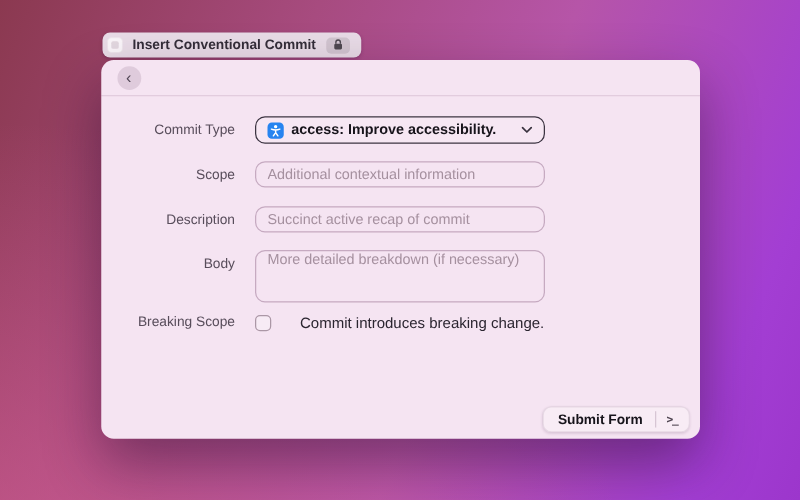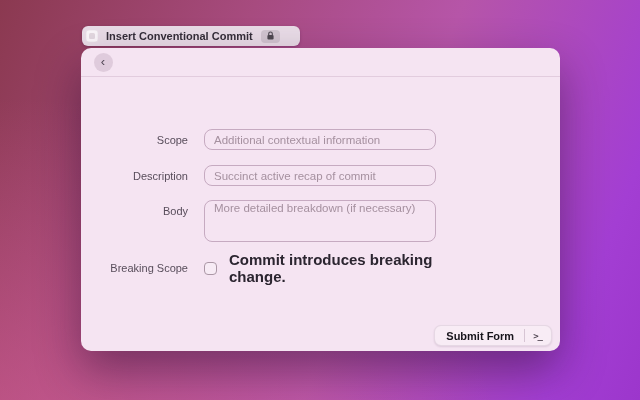--- a/index.html
+++ b/index.html
@@ -8,21 +8,21 @@
     width: 640px; height: 400px; overflow: hidden; position: relative;
     font-family: "Liberation Sans", sans-serif;
     background:
       radial-gradient(ellipse at 0% 110%, rgba(226,100,160,0.50), rgba(226,100,160,0) 55%),
       linear-gradient(112deg, #8b3950 0%, #a74b7f 32%, #b655a8 58%, #a33ed3 88%, #9c36cc 100%);
   }
 
   
   .tag {
     position: absolute; left: 82px; top: 26px; height: 20px;
-    display: flex; align-items: center; gap: 6px; padding: 0 20px 0 4px;
+    display: flex; align-items: center; gap: 6px; padding: 0 9px 0 4px;
     background: #e9dce7; border-radius: 6px;
     box-shadow: 0 1px 3px rgba(40,10,50,0.25);
   }
   .tag-app-icon {
     width: 12px; height: 12px; background: #fbf6fa; border-radius: 3px;
     display: flex; align-items: center; justify-content: center;
     box-shadow: inset 0 0 0 0.5px rgba(0,0,0,0.06);
   }
   .tag-app-icon::after { content: ""; width: 6px; height: 6px; background: #e3d8e0; border-radius: 1.5px; }
   .tag-title { font-size: 11px; font-weight: 600; color: #342e39; white-space: nowrap; padding: 0 2px; }
@@ -80,21 +80,21 @@
   .ct-icon {
     width: 13px; height: 13px; border-radius: 3.5px; flex-shrink: 0;
     background: #2684f0; display: flex; align-items: center; justify-content: center;
   }
   .recycle-glyph { font-size: 13px; line-height: 13px; color: #1fa348; flex-shrink: 0; width: 13px; text-align: center; }
 
   .checkbox {
     width: 13px; height: 13px; border-radius: 4px; cursor: pointer;
     border: 1px solid #ab97a6; background: rgba(255,255,255,0.25); flex-shrink: 0;
   }
-  .check-text { font-size: 15px; font-weight: 700; color: #2b2530; margin-left: 12px; }
+  .check-text { font-size: 12px; font-weight: 400; color: #2b2530; margin-left: 23px; }
 
   
   .footer-btn {
     position: absolute; right: 8px; bottom: 5px; height: 21px;
     display: flex; align-items: center; padding-left: 11px; cursor: pointer;
     background: #f8ecf5; border: 1px solid rgba(80,40,75,0.10); border-radius: 7px;
     box-shadow: 0 1px 2px rgba(60,20,60,0.12);
     margin-left: 28px;
   }
   .submit-label { font-size: 11px; font-weight: 700; color: #17141b; }
@@ -117,20 +117,38 @@
     </svg>
   </span>
 </div>
 
 <div class="window">
 
   <div class="win-header">
     <button class="back-btn">‹</button>
   </div>
 
+  <div class="row" style="top:45px">
+    <div class="row-label">Commit Type</div>
+    <div class="field select focused">
+      <span class="ct-icon">
+        <svg width="11" height="11" viewBox="0 0 14 14">
+          <circle cx="7" cy="3" r="1.7" fill="#fff"></circle>
+          <path d="M2.7 5.5 Q7 7.3 11.3 5.5" stroke="#fff" stroke-width="1.5" fill="none" stroke-linecap="round"></path>
+          <path d="M7 6.9 L7 9 M7 9 L4.7 12.3 M7 9 L9.3 12.3" stroke="#fff" stroke-width="1.5" fill="none" stroke-linecap="round"></path>
+        </svg>
+      </span>
+      <span class="select-value">access: Improve accessibility.</span>
+      <span class="chev">
+        <svg width="9" height="6" viewBox="0 0 9 6">
+            <path d="M1 1.1 L4.5 4.6 L8 1.1" stroke="#3a333f" stroke-width="1.4" fill="none" stroke-linecap="round" stroke-linejoin="round"></path>
+          </svg>
+      </span>
+    </div>
+  </div>
 
   <div class="row" style="top:117px">
     <div class="row-label">Description</div>
     <div class="field">
       <input class="text-input" type="text" placeholder="Succinct active recap of commit" style="">
     </div>
   </div>
 
   <div class="row" style="top:81px">
     <div class="row-label">Scope</div>

